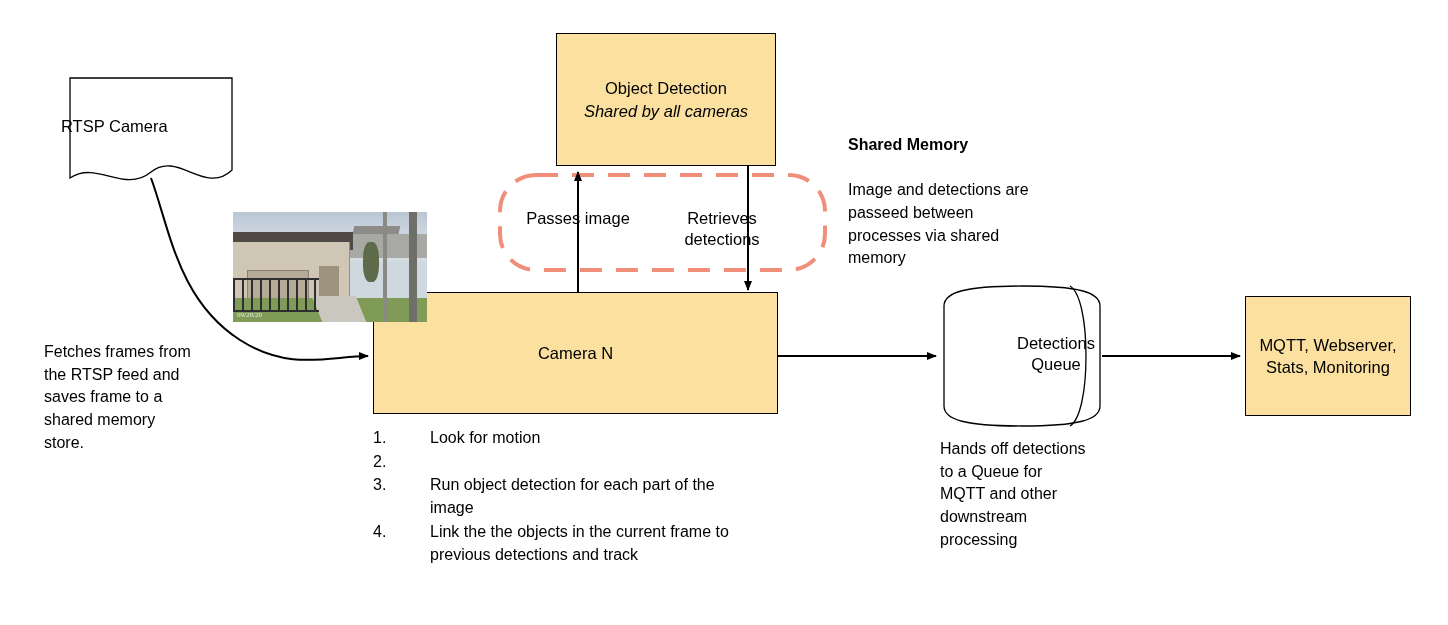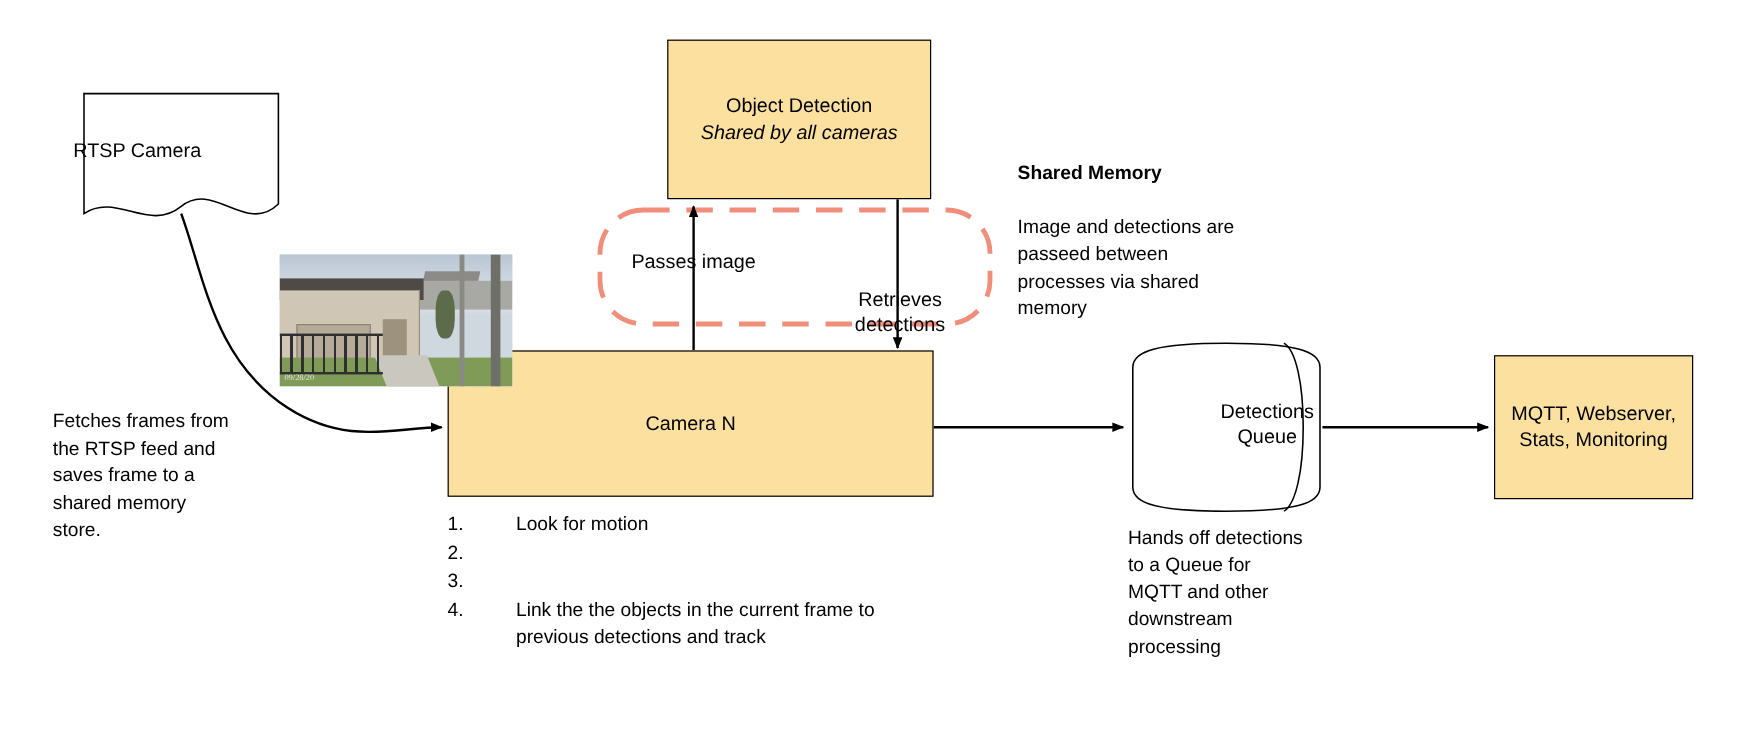--- a/index.html
+++ b/index.html
@@ -221,21 +221,21 @@
     <div class="path"></div>
     <div class="fence"></div>
     <div class="pole2"></div>
     <div class="pole"></div>
     <div class="stamp">09/28/20</div>
   </div>
 
   <div class="dash-label" style="left:518px; top:208px; width:120px;">Passes
 image</div>
 
-  <div class="dash-label" style="left:690px; top:208px; width:120px;margin-top:32px;">Retrieves
+  <div class="dash-label" style="left:662px; top:208px; width:120px;">Retrieves
 detections</div>
 
   <div class="text-block" style="left:848px; top:111px;">
     <div class="bold-label">Shared Memory</div>
     <div>Image and detections are
 passeed between
 processes via shared
 memory</div>
   </div>
 
@@ -262,20 +262,21 @@
   <div class="steps" style="left:373px; top:427px; width:400px;">
     <div class="steps-row">
       <span class="steps-num">1.</span>
       <span class="steps-txt">Look for motion</span>
     </div>
     <div class="steps-row">
       <span class="steps-num">2.</span>
     </div>
     <div class="steps-row">
       <span class="steps-num">3.</span>
+      <span class="steps-txt">Run object detection for each part of the image</span>
     </div>
     <div class="steps-row">
       <span class="steps-num">4.</span>
       <span class="steps-txt">Link the the objects in the current frame to previous detections and track</span>
     </div>
   </div>
 
 </div>
 
 </body></html>

